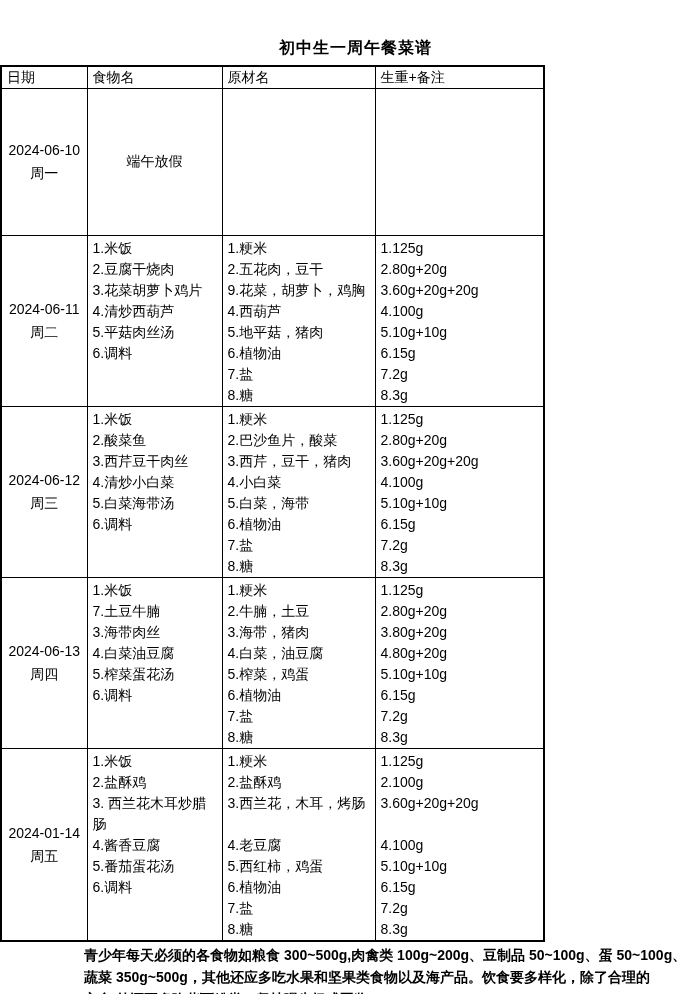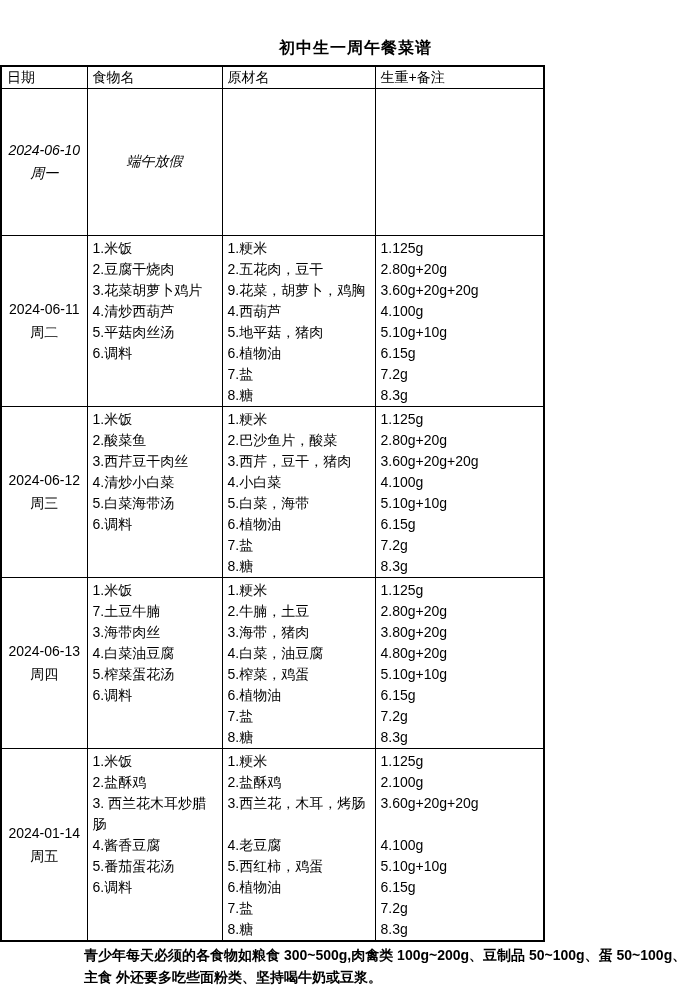--- a/index.html
+++ b/index.html
@@ -27,21 +27,21 @@
     white-space:nowrap;overflow:hidden;
   }
   td{vertical-align:top;padding:2px 2px 0 5px;}
   td.date-cell{
     vertical-align:middle;text-align:center;padding:0;
     line-height:23px;
   }
   td.center-cell{
     vertical-align:middle;text-align:center;padding:7px;
   }
-  tr.r-mon{height:147px;font-style:italic;}
+  tr.r-mon{height:147px;}
   tr.r-day{height:168px;}
   tr.r-fri{height:189px;}
   .ln{height:21px;line-height:21px;white-space:nowrap;overflow:visible;}
   .footer-note{
     margin:2px 0 0 84px;width:612px;font-weight:bold;font-size:14px;
   }
   .footer-note .ln{height:22px;line-height:22px;}
 </style>
 </head>
 <body>
@@ -217,16 +217,17 @@
             <div class="ln">6.15g</div>
             <div class="ln">7.2g</div>
             <div class="ln">8.3g</div>
           </td>
     </tr>
   </tbody>
     </table>
 
   <div class="footer-note">
       <div class="ln">青少年每天必须的各食物如粮食 300~500g,肉禽类 100g~200g、豆制品 50~100g、蛋 50~100g、</div>
+      <div class="ln">蔬菜 350g~500g，其他还应多吃水果和坚果类食物以及海产品。饮食要多样化，除了合理的</div>
       <div class="ln">主食 外还要多吃些面粉类、坚持喝牛奶或豆浆。</div>
     </div>
 
 </div>
 
 </body></html>

